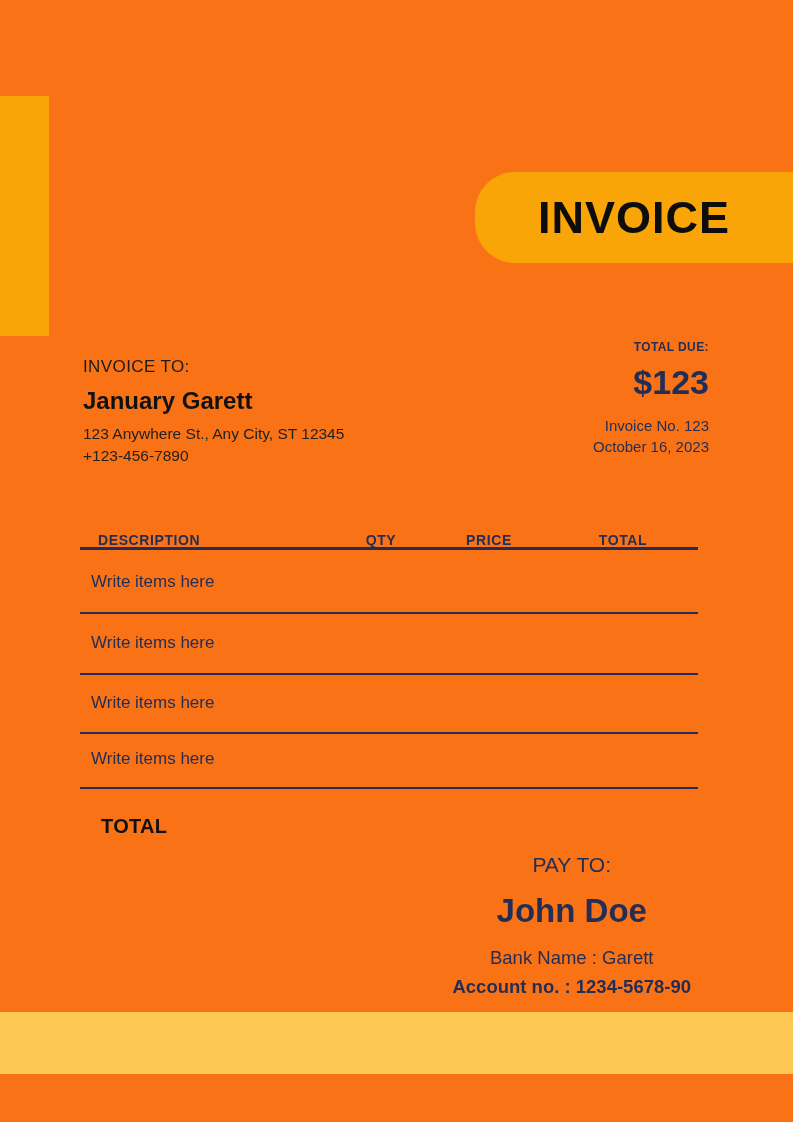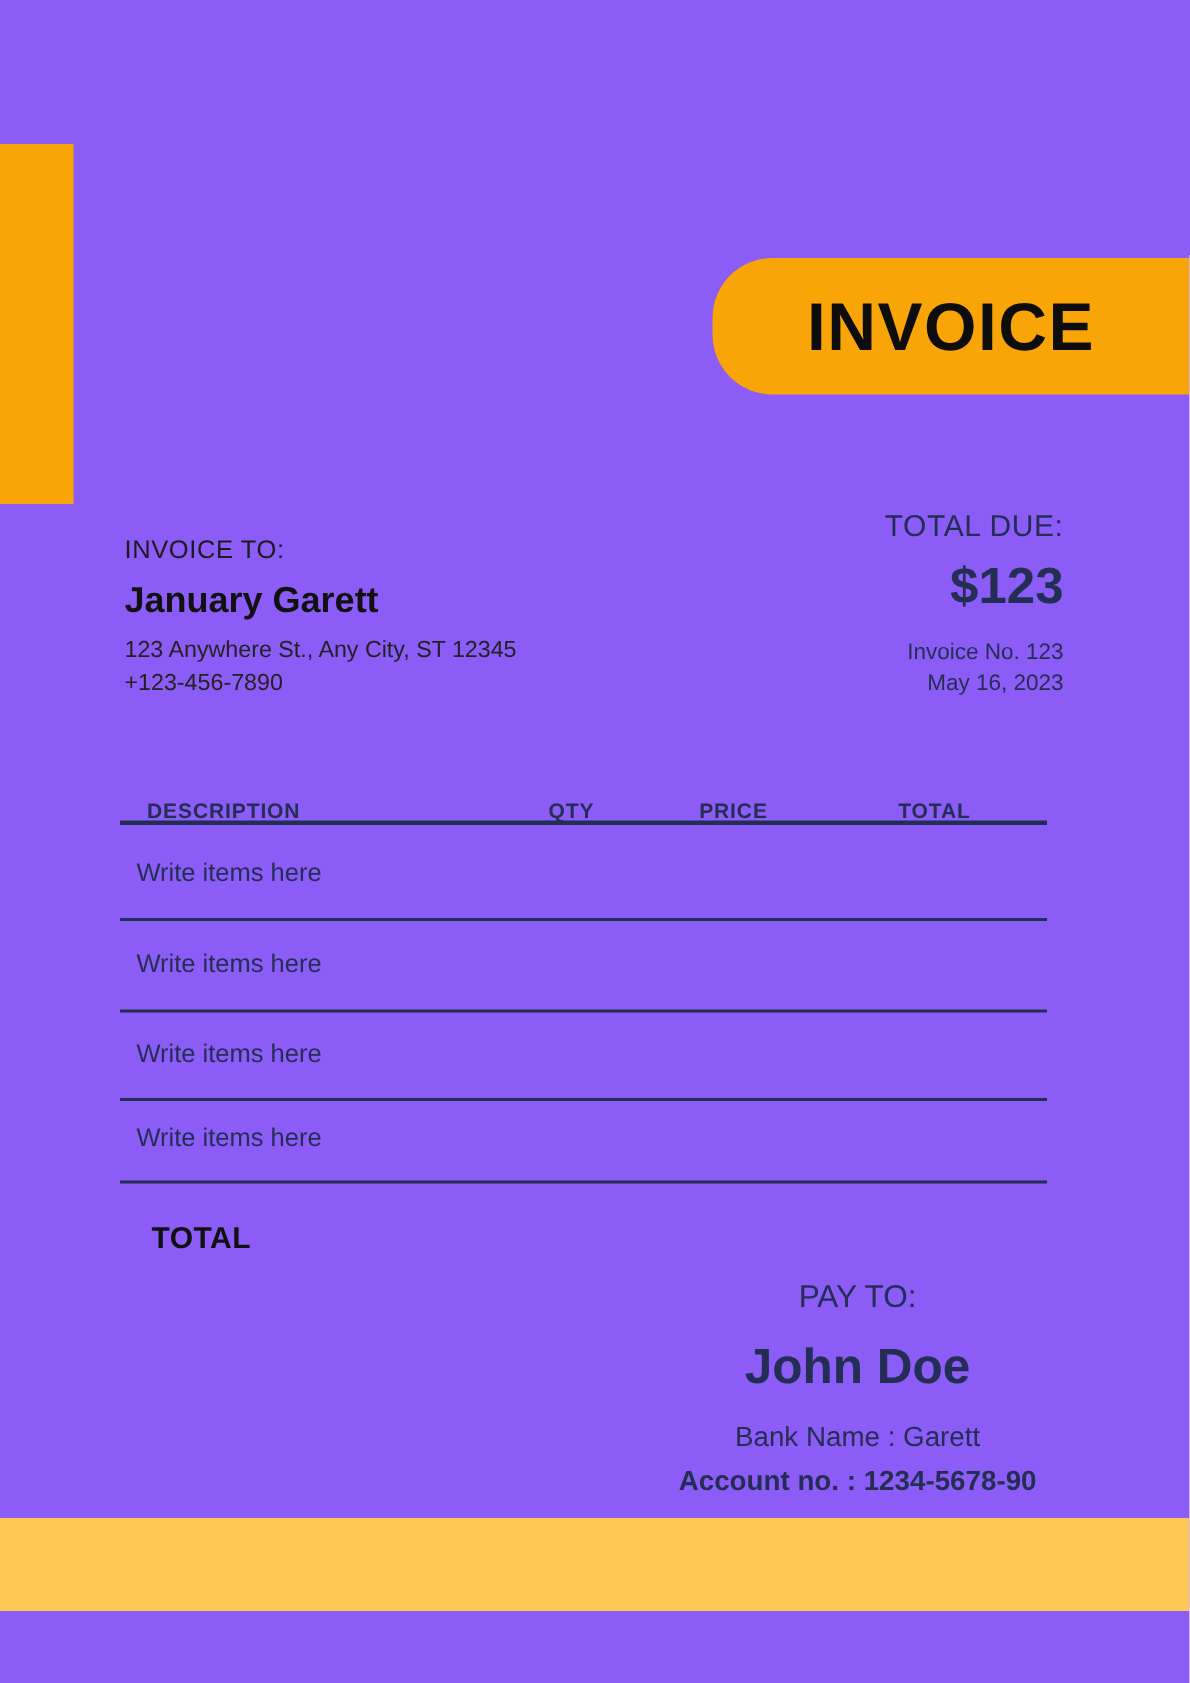--- a/index.html
+++ b/index.html
@@ -1,20 +1,20 @@
 <!DOCTYPE html>
 <html style="--orange: #F9A407; --yellow: #FDC853; --navy: #242E55;"><head>
 <meta charset="utf-8">
 <style>
   html, body { margin: 0; padding: 0; background: #ffffff; }
   .page {
     position: relative;
     width: 793px;
     height: 1122px;
-    background: #8b5cf6;
+    background: #f97316;
     overflow: hidden;
     font-family: "Liberation Sans", sans-serif;
     color: #161616;
   }
 
   
   .side-bar {
     position: absolute;
     left: 0; top: 96;
     top: 96px;
@@ -44,21 +44,21 @@
 
   
   .bill-to { position: absolute; left: 83px; top: 357px; }
   .bill-to-label { font-size: 17px; letter-spacing: 0.4px; color: #1c1c1c; }
   .bill-to-name { font-size: 24px; font-weight: 700; margin-top: 10px; color: #111111; }
   .bill-to-address { font-size: 15.5px; margin-top: 10px; color: #222222; }
   .bill-to-phone { font-size: 15.5px; margin-top: 4px; color: #222222; }
 
   
   .summary { position: absolute; right: 84px; top: 340px; text-align: right; color: var(--navy); }
-  .summary-label { font-size: 20px; font-weight: 400; letter-spacing: 0.4px; text-align: center; }
+  .summary-label { font-size: 12px; font-weight: 700; letter-spacing: 0.4px; }
   .summary-amount { font-size: 34px; font-weight: 800; margin-top: 9px; text-align: right; }
   .summary-invoice-no { font-size: 15px; font-weight: 500; margin-top: 15px; }
   .summary-date { font-size: 15px; font-weight: 500; margin-top: 4px; }
 
   
   .items-table { position: absolute; left: 80px; top: 520px; width: 618px; height: 275px; color: var(--navy); }
   .col-head { position: absolute; top: 12px; font-size: 14px; font-weight: 600; letter-spacing: 0.6px; }
   .col-head.desc  { left: 18px; }
   .col-head.qty   { left: 301px; transform: translateX(-50%); }
   .col-head.price { left: 409px; transform: translateX(-50%); }
@@ -103,21 +103,21 @@
     <div class="bill-to-label">INVOICE TO:</div>
     <div class="bill-to-name">January Garett</div>
     <div class="bill-to-address">123 Anywhere St., Any City, ST 12345</div>
     <div class="bill-to-phone">+123-456-7890</div>
   </div>
 
   <div class="summary">
     <div class="summary-label">TOTAL DUE:</div>
     <div class="summary-amount">$123</div>
     <div class="summary-invoice-no">Invoice No. 123</div>
-    <div class="summary-date">May 16, 2023</div>
+    <div class="summary-date">October 16, 2023</div>
   </div>
 
   <div class="items-table">
     <span class="col-head desc">DESCRIPTION</span>
     <span class="col-head qty">QTY</span>
     <span class="col-head price">PRICE</span>
     <span class="col-head total">TOTAL</span>
 
     <div class="t-line head"></div>
 

